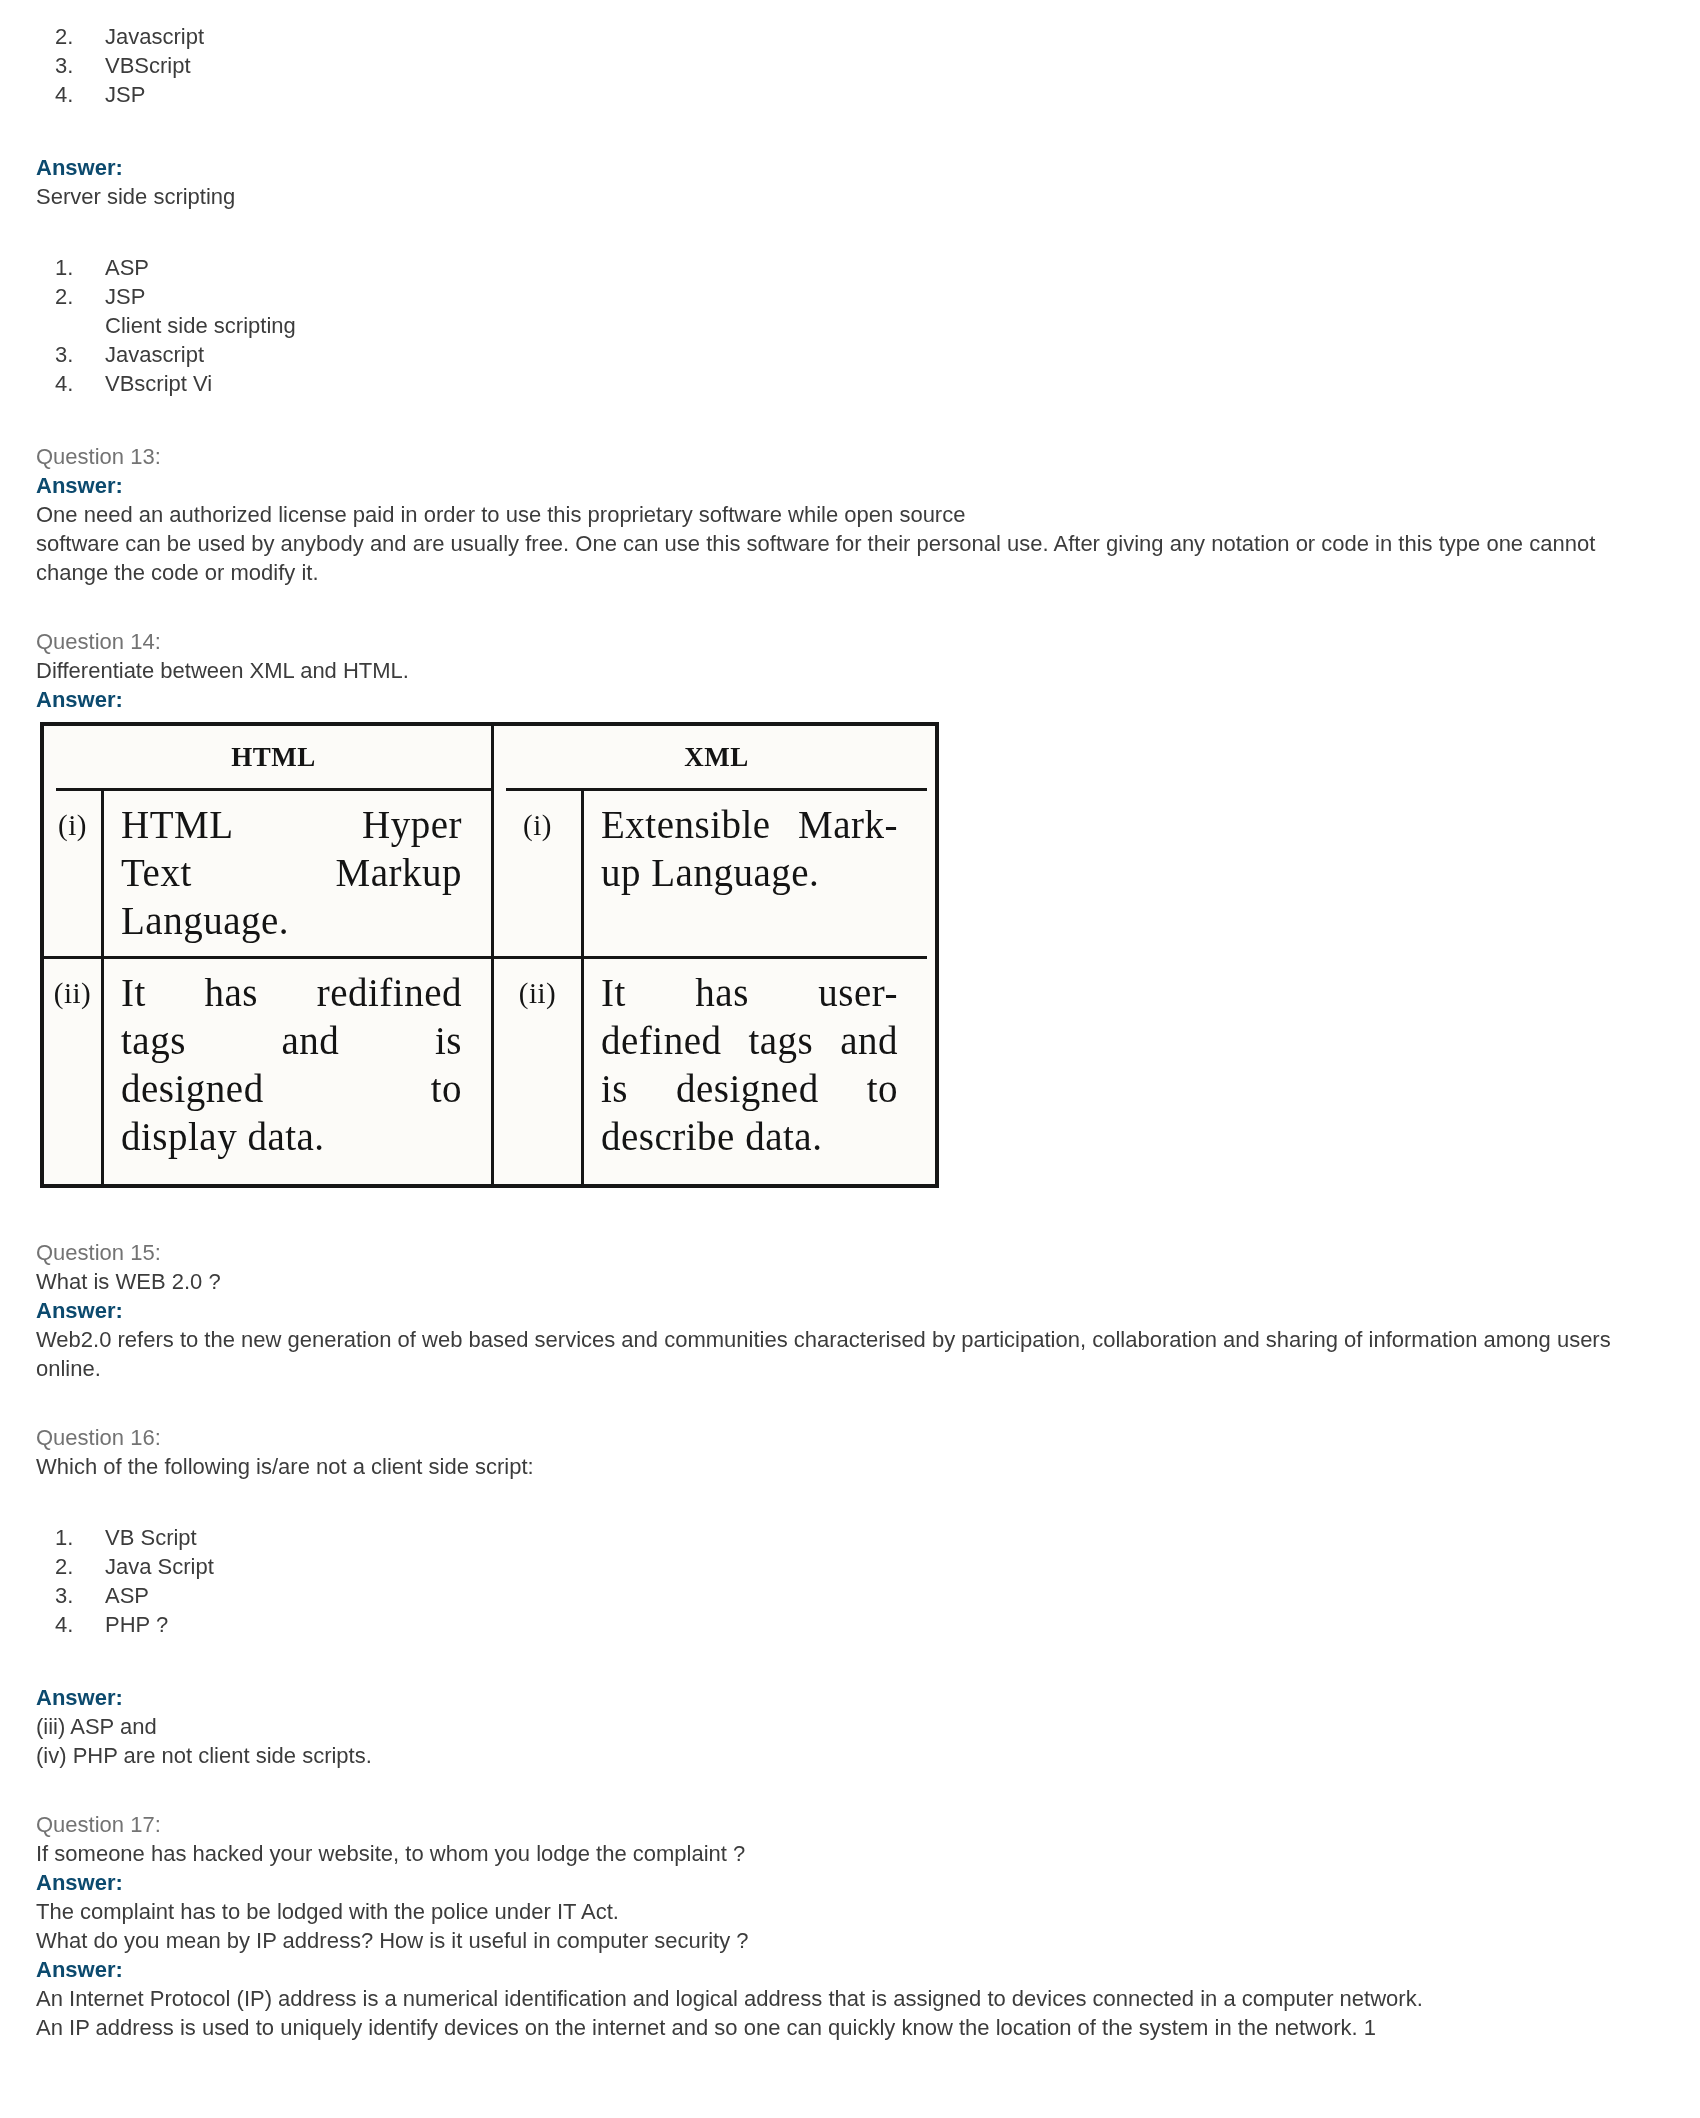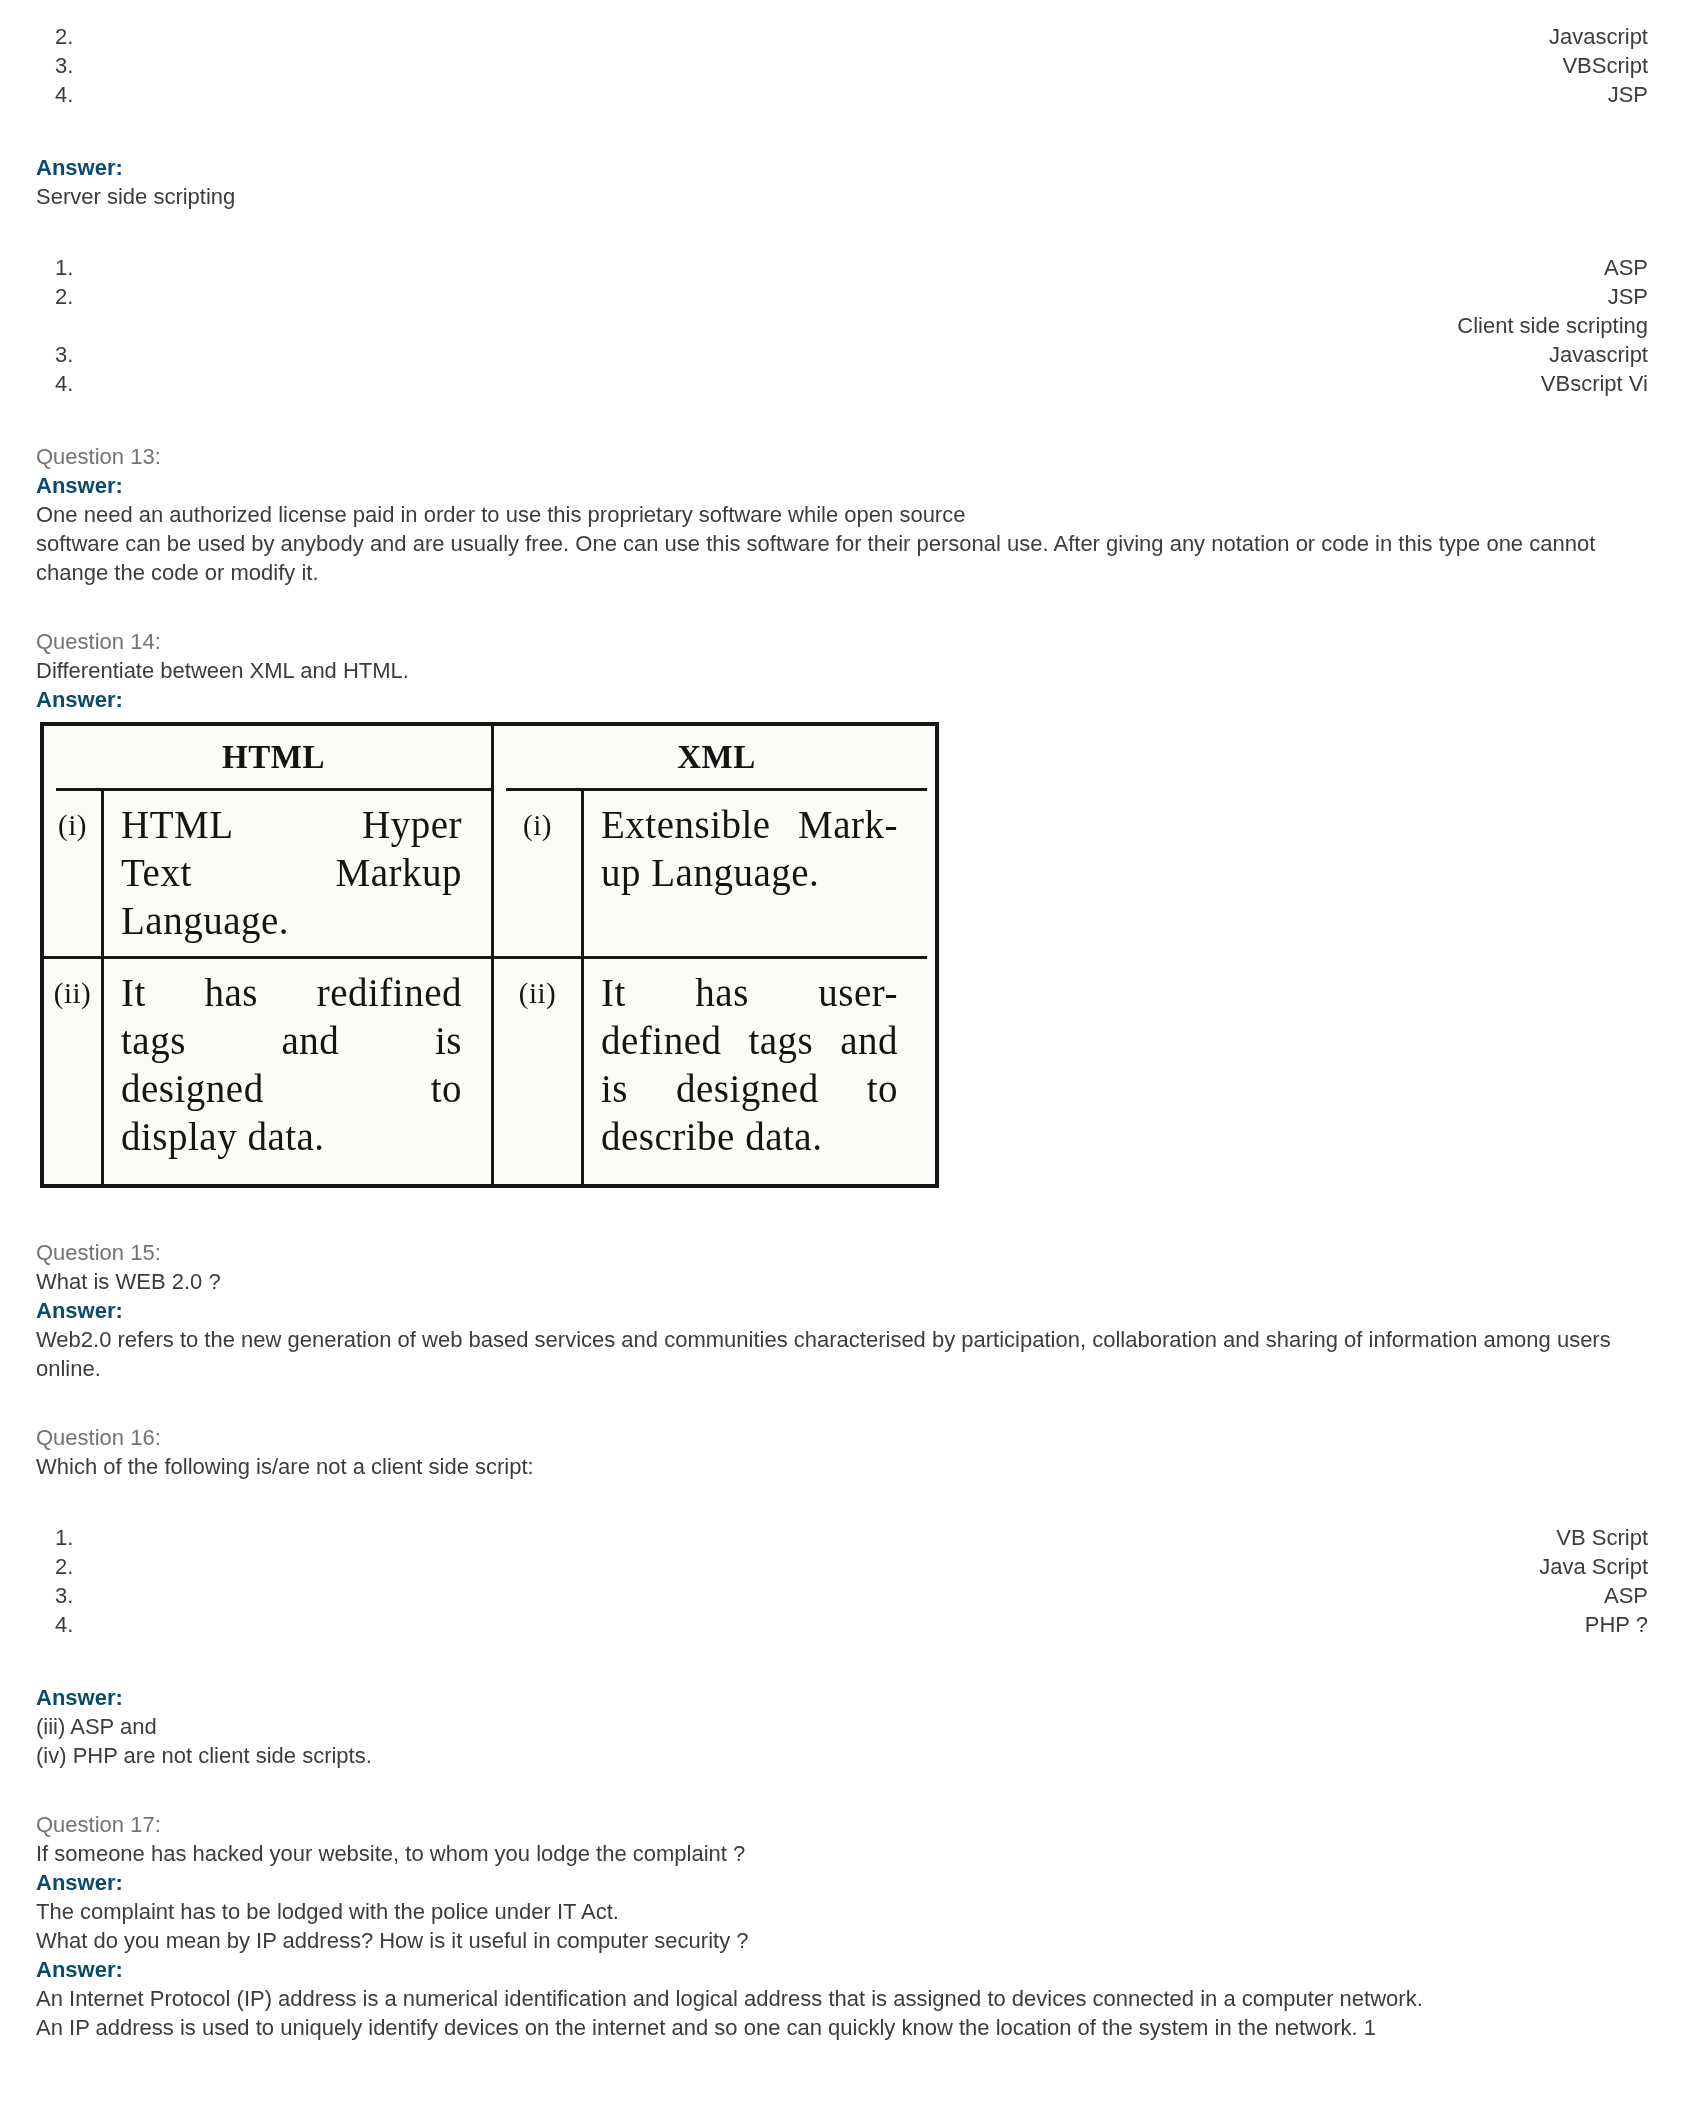--- a/index.html
+++ b/index.html
@@ -9,38 +9,38 @@
     font-size:22px; line-height:29px; color:#3c3c3c;
   }
   .doc { padding:22px 52px 0 36px; }
   .ln { min-height:29px; }
   .para { }
   .qhead { font-weight:normal; color:#737373; margin-top:40px; }
   .alabel { font-weight:bold; color:#0c4a6e; }
   .olist { margin:42px 0 44px 19px; }
   .oli { display:flex; }
   .oli .num { flex:0 0 50px; }
-  .oli .lbl { flex:1;text-align:right; }
+  .oli .lbl { flex:1; }
 
   
   .xtable {
     width:891px; margin:8px 0 50px 4px;
     display:grid;
     grid-template-columns:60px 390px 90px 343px;
     grid-template-rows:65px 168px 225px;
     border:4px solid #161616;
     background:#fcfbf8;
     font-family:"Liberation Serif", serif;
     color:#141414;
     letter-spacing:0.5px;
   }
   .xtable > div { box-sizing:border-box; }
   .xh {
     display:flex; align-items:center; justify-content:center;
-    font-weight:bold; font-size:33px; border-bottom:3px solid #161616;margin-left:12px;
+    font-weight:bold; font-size:27px; border-bottom:3px solid #161616;margin-left:12px;
   }
   .xh1 { grid-column:1 / 3; border-right:3px solid #161616; }
   .xh2 { grid-column:3 / 5; }
   .xm {
     font-size:29px; line-height:48px; text-align:center;
     padding-top:10px; border-right:3px solid #161616;
   }
   .xt { font-size:39px; line-height:48px; padding:10px 29px 0 17px; }
   .xt1 { border-right:3px solid #161616; }
   .xr1 { border-bottom:3px solid #161616; }

